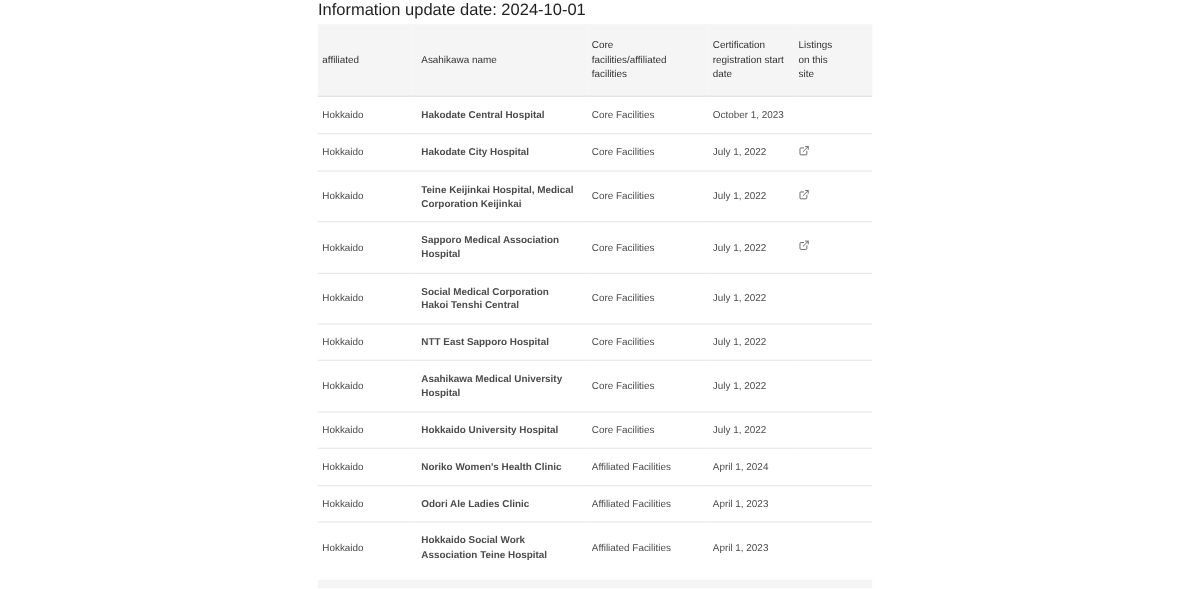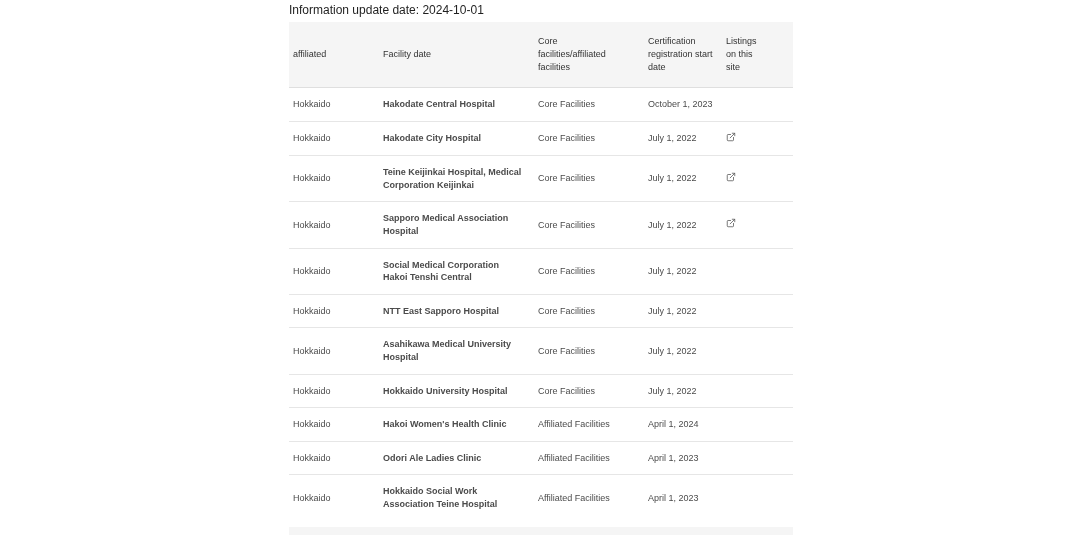--- a/index.html
+++ b/index.html
@@ -10,21 +10,21 @@
     font-family: "Liberation Sans", sans-serif;
   }
   .page {
     position: relative;
     width: 1080px; height: 535px;
     background: #ffffff;
   }
   .update-date {
     position: absolute;
     left: 289px; top: 4px;
-    font-size: 12px;
+    font-size: 15px;
     line-height: 12px;
     color: #1f1f1f;
     text-align: right;
   }
   table.facilities {
     position: absolute;
     left: 289px; top: 22px;
     width: 504px;
     border-collapse: collapse;
     table-layout: fixed;
@@ -93,21 +93,21 @@
     <colgroup>
       <col class="c-pref">
         <col class="c-facility">
         <col class="c-type">
         <col class="c-date">
         <col class="c-link">
     </colgroup>
     <thead>
       <tr>
         <th>affiliated</th>
-        <th class="left">Facility date</th>
+        <th class="left">Asahikawa name</th>
         <th>Core
 facilities/affiliated
 facilities</th>
         <th>Certification
 registration start
 date</th>
         <th>Listings
 on this
 site</th>
       </tr>
@@ -176,21 +176,21 @@
         </tr>
         <tr>
           <td class="col-pref">Hokkaido</td>
           <td class="col-facility">Hokkaido University Hospital</td>
           <td class="col-type">Core Facilities</td>
           <td class="col-date">July 1, 2022</td>
           <td class="col-link"></td>
         </tr>
         <tr>
           <td class="col-pref">Hokkaido</td>
-          <td class="col-facility">Hakoi Women's Health Clinic</td>
+          <td class="col-facility">Noriko Women's Health Clinic</td>
           <td class="col-type">Affiliated Facilities</td>
           <td class="col-date">April 1, 2024</td>
           <td class="col-link"></td>
         </tr>
         <tr>
           <td class="col-pref">Hokkaido</td>
           <td class="col-facility">Odori Ale Ladies Clinic</td>
           <td class="col-type">Affiliated Facilities</td>
           <td class="col-date">April 1, 2023</td>
           <td class="col-link"></td>

